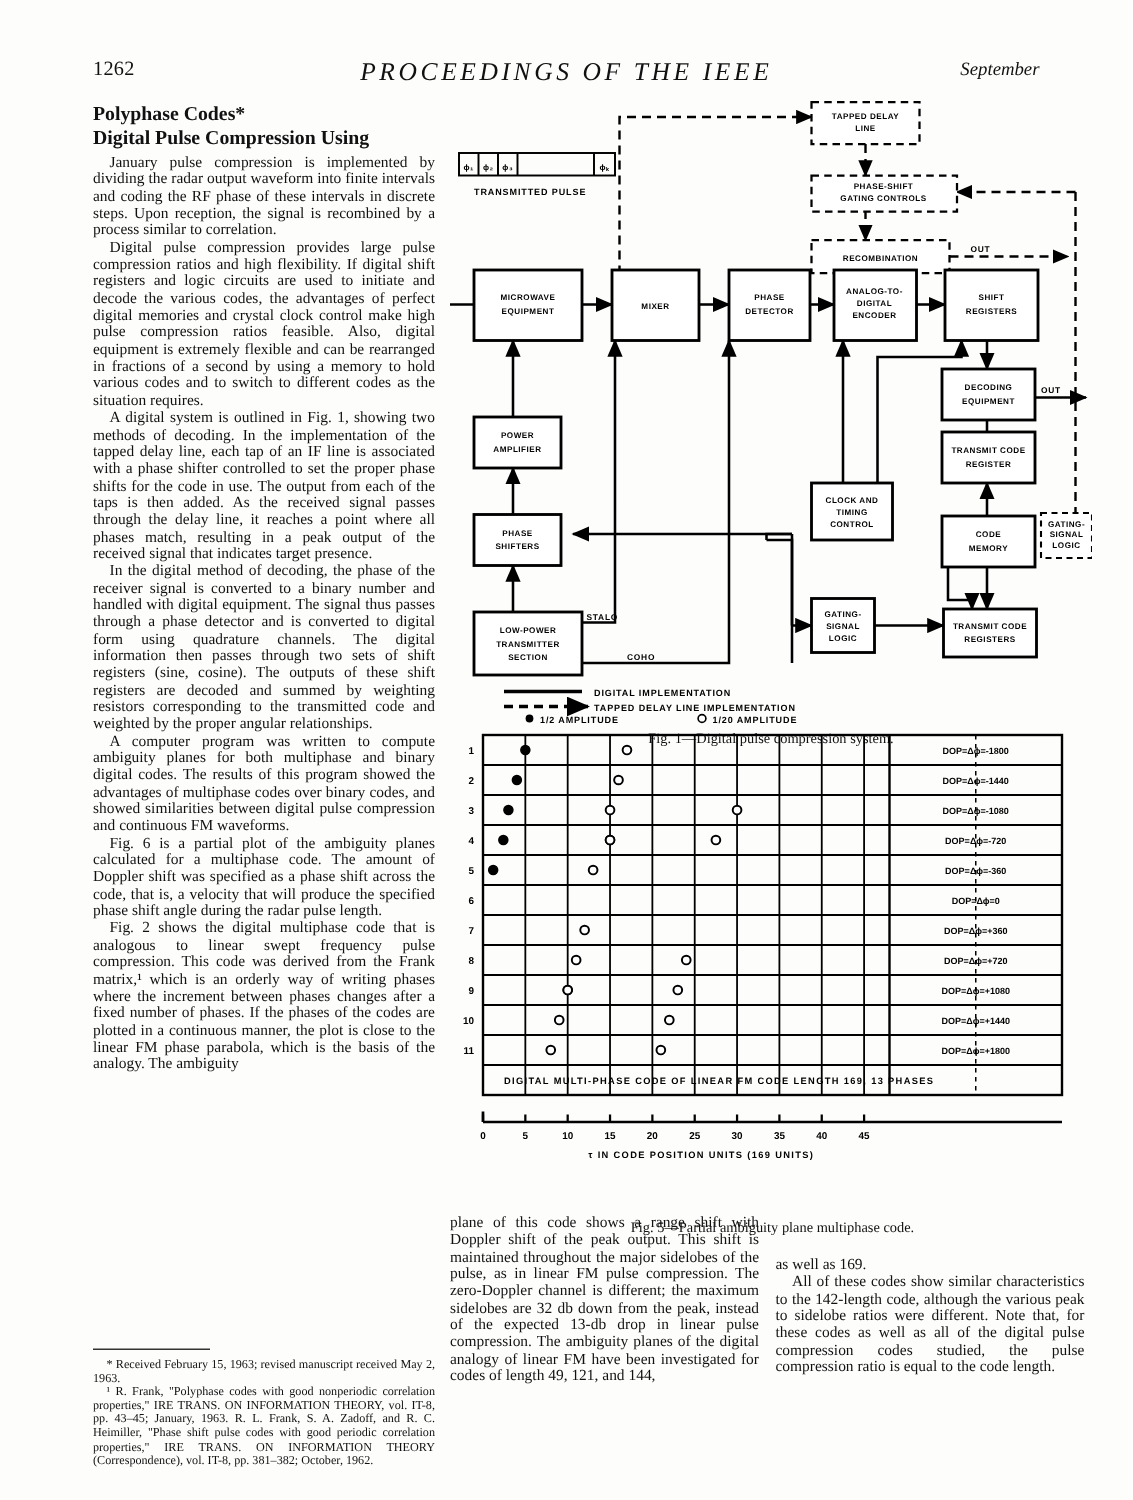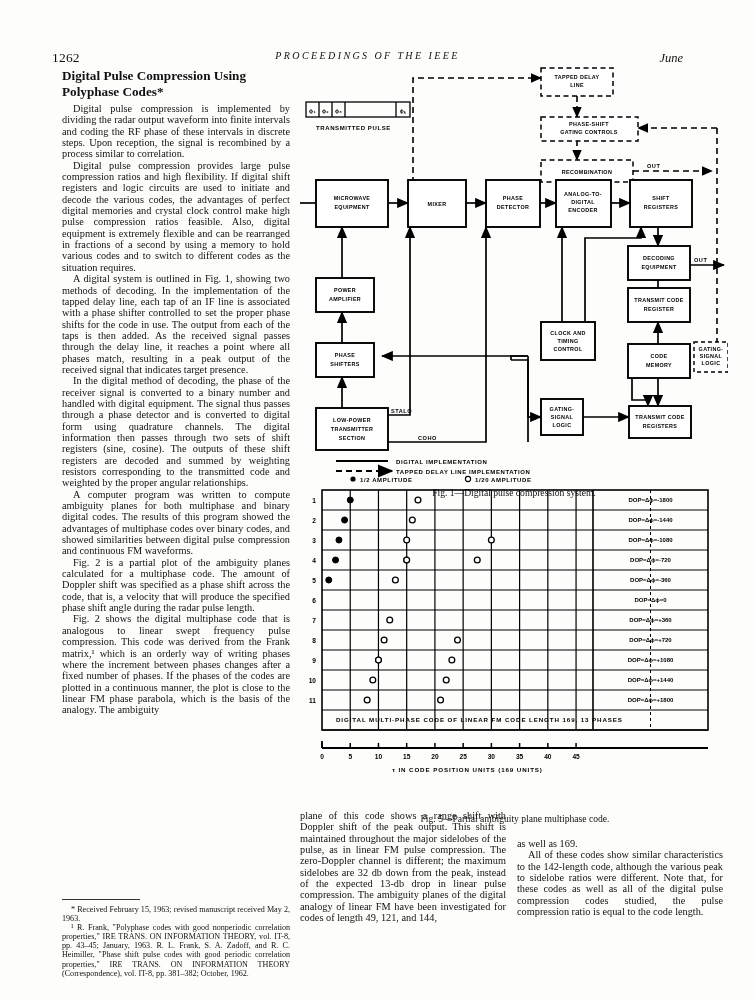--- a/index.html
+++ b/index.html
@@ -6,24 +6,24 @@
   html,body{margin:0;padding:0;background:#fff;}
   body{
     width:755px;height:1000px;position:relative;overflow:hidden;
     font-family:"Liberation Serif", serif;
     color:#111;
     -webkit-font-smoothing:none;
   }
   .page{position:absolute;inset:0;background:#fdfdfc;}
 
   
-  .runhead{position:absolute;left:52px;top:38px;width:631px;height:18px;margin-top:12px;}
+  .runhead{position:absolute;left:62px;top:38px;width:631px;height:18px;}
   .folio{position:absolute;left:0;top:0;font-size:13.5px;letter-spacing:.2px;}
   .journal{position:absolute;left:0;right:0;top:0;text-align:center;
-           font-style:italic;font-size:10px;letter-spacing:2.4px;font-family:"Liberation Serif",serif;}
+           font-style:italic;font-size:17px;letter-spacing:2.4px;font-family:"Liberation Serif",serif;}
   .month{position:absolute;right:0;top:1px;font-style:italic;font-size:12.5px;}
 
   
   .art-title{position:absolute;left:62px;top:68px;width:225px;
     font-family:"Liberation Serif",serif;font-weight:bold;font-size:13.2px;line-height:16px;}
 
   
   .col{position:absolute;font-size:10.3px;line-height:11.35px;text-align:justify;
        hyphens:none;font-family:"Liberation Serif",serif;}
   .col p{margin:0;text-indent:11px;}
@@ -57,35 +57,35 @@
            letter-spacing:.9px;fill:#000;}
 </style>
 </head>
 <body>
 
 <div class="page">
 
   <div class="runhead">
     <span class="folio">1262</span>
     <span class="journal">PROCEEDINGS OF THE IEEE</span>
-    <span class="month">June</span>
+    <span class="month">September</span>
   </div>
 
   <div class="art-title">
+    <div>Polyphase Codes*</div>
     <div>Digital Pulse Compression Using</div>
-    <div>Polyphase Codes*</div>
   </div>
 
   <div class="col" id="col-left">
-    <p>Digital pulse compression is implemented by dividing the radar output waveform into finite intervals and coding the RF phase of these intervals in discrete steps. Upon reception, the signal is recombined by a process similar to correlation.</p>
+    <p>January pulse compression is implemented by dividing the radar output waveform into finite intervals and coding the RF phase of these intervals in discrete steps. Upon reception, the signal is recombined by a process similar to correlation.</p>
     <p>Digital pulse compression provides large pulse compression ratios and high flexibility. If digital shift registers and logic circuits are used to initiate and decode the various codes, the advantages of perfect digital memories and crystal clock control make high pulse compression ratios feasible. Also, digital equipment is extremely flexible and can be rearranged in fractions of a second by using a memory to hold various codes and to switch to different codes as the situation requires.</p>
     <p>A digital system is outlined in Fig. 1, showing two methods of decoding. In the implementation of the tapped delay line, each tap of an IF line is associated with a phase shifter controlled to set the proper phase shifts for the code in use. The output from each of the taps is then added. As the received signal passes through the delay line, it reaches a point where all phases match, resulting in a peak output of the received signal that indicates target presence.</p>
     <p>In the digital method of decoding, the phase of the receiver signal is converted to a binary number and handled with digital equipment. The signal thus passes through a phase detector and is converted to digital form using quadrature channels. The digital information then passes through two sets of shift registers (sine, cosine). The outputs of these shift registers are decoded and summed by weighting resistors corresponding to the transmitted code and weighted by the proper angular relationships.</p>
     <p>A computer program was written to compute ambiguity planes for both multiphase and binary digital codes. The results of this program showed the advantages of multiphase codes over binary codes, and showed similarities between digital pulse compression and continuous FM waveforms.</p>
-    <p>Fig. 2 is a partial plot of the ambiguity planes calculated for a multiphase code. The amount of Doppler shift was specified as a phase shift across the code, that is, a velocity that will produce the specified phase shift angle during the radar pulse length.</p>
+    <p>Fig. 6 is a partial plot of the ambiguity planes calculated for a multiphase code. The amount of Doppler shift was specified as a phase shift across the code, that is, a velocity that will produce the specified phase shift angle during the radar pulse length.</p>
     <p>Fig. 2 shows the digital multiphase code that is analogous to linear swept frequency pulse compression. This code was derived from the Frank matrix,¹ which is an orderly way of writing phases where the increment between phases changes after a fixed number of phases. If the phases of the codes are plotted in a continuous manner, the plot is close to the linear FM phase parabola, which is the basis of the analogy. The ambiguity</p>
   </div>
 
   <div class="rule"></div>
   <div class="col" id="col-bl">
     <p>* Received February 15, 1963; revised manuscript received May 2, 1963.</p>
     <p>¹ R. Frank, "Polyphase codes with good nonperiodic correlation properties," IRE TRANS. ON INFORMATION THEORY, vol. IT-8, pp. 43–45; January, 1963. R. L. Frank, S. A. Zadoff, and R. C. Heimiller, "Phase shift pulse codes with good periodic correlation properties," IRE TRANS. ON INFORMATION THEORY (Correspondence), vol. IT-8, pp. 381–382; October, 1962.</p>
   </div>
 
   <div class="col" id="col-b2">

